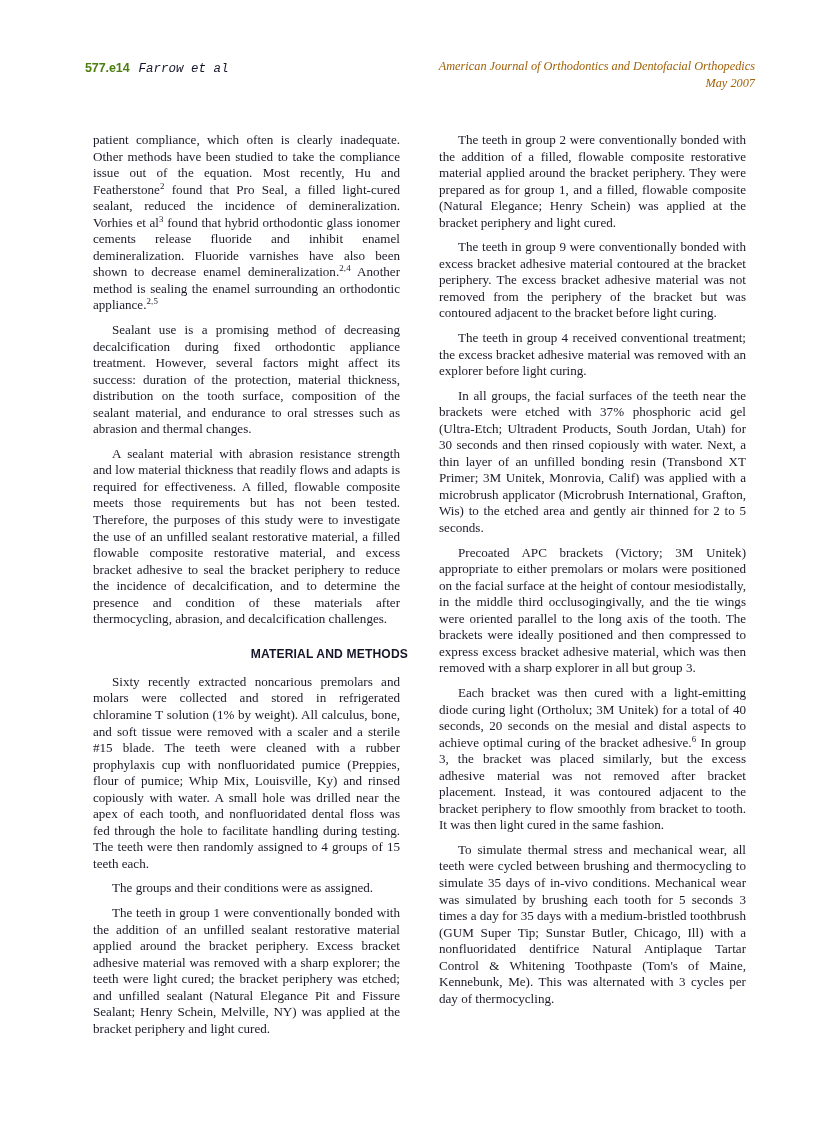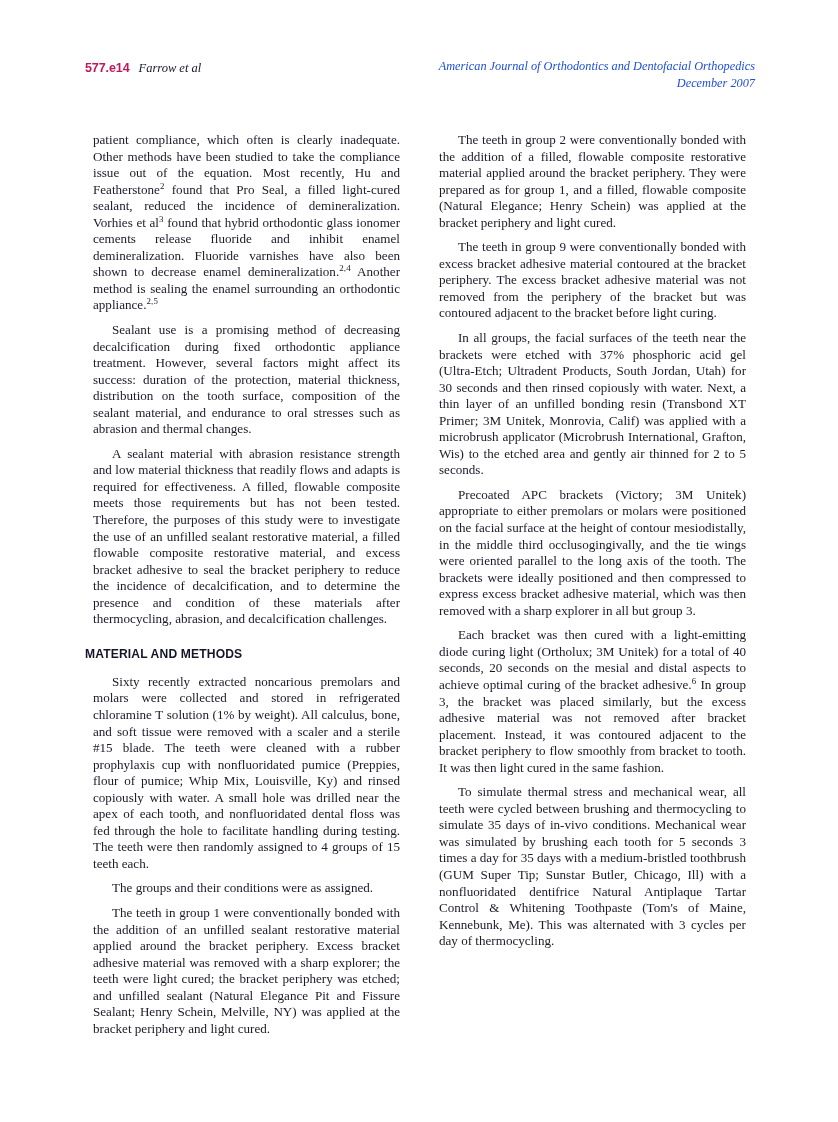--- a/index.html
+++ b/index.html
@@ -36,39 +36,39 @@
     position: absolute;
     left: 0;
     top: 0;
     white-space: nowrap;
   }
   .rh-folio {
     font-family: "Liberation Sans", "DejaVu Sans", sans-serif;
     font-weight: bold;
     font-size: 12.5px;
     letter-spacing: -0.1px;
-    color: #be185d;
+    color: #4d7c0f;
     text-align: center;
   }
   .rh-authors {
-    font-family: Liberation Serif, serif;
+    font-family: Liberation Mono, monospace;
     font-style: italic;
     font-size: 12.5px;
     margin-left: 9px;
     color: #15152a;
   }
   .rh-right {
     position: absolute;
     right: 0;
     top: 0;
     text-align: right;
     font-style: italic;
     font-size: 12.3px;
     line-height: 16.5px;
-    color: #1d4ed8;
+    color: #a16207;
     white-space: nowrap;
   }
   .rh-right .rh-line2 { display: block; }
 
   
   .columns {
     position: absolute;
     left: 85px;
     top: 124px;
     width: 670px;
@@ -96,41 +96,42 @@
   h2.section-head {
     margin: 0;
     padding-top: 11px;
     padding-bottom: 5px;
     font-family: "Liberation Sans", "DejaVu Sans", sans-serif;
     font-weight: bold;
     font-size: 12.1px;
     letter-spacing: 0.15px;
     color: #15152a;
     text-transform: none;
+    text-align: right;
   }
 
   sup.ref {
     font-size: 0.68em;
     vertical-align: super;
     line-height: 0;
     letter-spacing: 0.2px;
   }
 </style>
 </head>
 <body>
 
 <div class="page">
 
   <div class="running-head">
     <div class="rh-left">
       <span class="rh-folio">577.e14</span><span class="rh-authors">Farrow et al</span>
     </div>
     <div class="rh-right">
       <span>American Journal of Orthodontics and Dentofacial Orthopedics</span>
-      <span class="rh-line2">December 2007</span>
+      <span class="rh-line2">May 2007</span>
     </div>
   </div>
 
   <div class="columns">
 
     <div class="col col-left">
 
       <p class="para no-indent"><span>patient compliance, which often is clearly inadequate. Other methods have been studied to take the compliance issue out of the equation. Most recently, Hu and Featherstone</span><sup class="ref">2</sup><span> found that Pro Seal, a filled light-cured sealant, reduced the incidence of demineralization. Vorhies et al</span><sup class="ref">3</sup><span> found that hybrid orthodontic glass ionomer cements release fluoride and inhibit enamel demineralization. Fluoride varnishes have also been shown to decrease enamel demineralization.</span><sup class="ref">2,4</sup><span> Another method is sealing the enamel surrounding an orthodontic appliance.</span><sup class="ref">2,5</sup></p>
 
       <p class="para">Sealant use is a promising method of decreasing decalcification during fixed orthodontic appliance treatment. However, several factors might affect its success: duration of the protection, material thickness, distribution on the tooth surface, composition of the sealant material, and endurance to oral stresses such as abrasion and thermal changes.</p>
@@ -146,20 +147,21 @@
       <p class="para">The teeth in group 1 were conventionally bonded with the addition of an unfilled sealant restorative material applied around the bracket periphery. Excess bracket adhesive material was removed with a sharp explorer; the teeth were light cured; the bracket periphery was etched; and unfilled sealant (Natural Elegance Pit and Fissure Sealant; Henry Schein, Melville, NY) was applied at the bracket periphery and light cured.</p>
 
     </div>
 
     <div class="col col-right">
 
       <p class="para">The teeth in group 2 were conventionally bonded with the addition of a filled, flowable composite restorative material applied around the bracket periphery. They were prepared as for group 1, and a filled, flowable composite (Natural Elegance; Henry Schein) was applied at the bracket periphery and light cured.</p>
 
       <p class="para">The teeth in group 9 were conventionally bonded with excess bracket adhesive material contoured at the bracket periphery. The excess bracket adhesive material was not removed from the periphery of the bracket but was contoured adjacent to the bracket before light curing.</p>
 
+      <p class="para">The teeth in group 4 received conventional treatment; the excess bracket adhesive material was removed with an explorer before light curing.</p>
 
       <p class="para">In all groups, the facial surfaces of the teeth near the brackets were etched with 37% phosphoric acid gel (Ultra-Etch; Ultradent Products, South Jordan, Utah) for 30 seconds and then rinsed copiously with water. Next, a thin layer of an unfilled bonding resin (Transbond XT Primer; 3M Unitek, Monrovia, Calif) was applied with a microbrush applicator (Microbrush International, Grafton, Wis) to the etched area and gently air thinned for 2 to 5 seconds.</p>
 
       <p class="para">Precoated APC brackets (Victory; 3M Unitek) appropriate to either premolars or molars were positioned on the facial surface at the height of contour mesiodistally, in the middle third occlusogingivally, and the tie wings were oriented parallel to the long axis of the tooth. The brackets were ideally positioned and then compressed to express excess bracket adhesive material, which was then removed with a sharp explorer in all but group 3.</p>
 
       <p class="para"><span>Each bracket was then cured with a light-emitting diode curing light (Ortholux; 3M Unitek) for a total of 40 seconds, 20 seconds on the mesial and distal aspects to achieve optimal curing of the bracket adhesive.</span><sup class="ref">6</sup><span> In group 3, the bracket was placed similarly, but the excess adhesive material was not removed after bracket placement. Instead, it was contoured adjacent to the bracket periphery to flow smoothly from bracket to tooth. It was then light cured in the same fashion.</span></p>
 
       <p class="para">To simulate thermal stress and mechanical wear, all teeth were cycled between brushing and thermocycling to simulate 35 days of in-vivo conditions. Mechanical wear was simulated by brushing each tooth for 5 seconds 3 times a day for 35 days with a medium-bristled toothbrush (GUM Super Tip; Sunstar Butler, Chicago, Ill) with a nonfluoridated dentifrice Natural Antiplaque Tartar Control &amp; Whitening Toothpaste (Tom's of Maine, Kennebunk, Me). This was alternated with 3 cycles per day of thermocycling.</p>
 
     </div>

